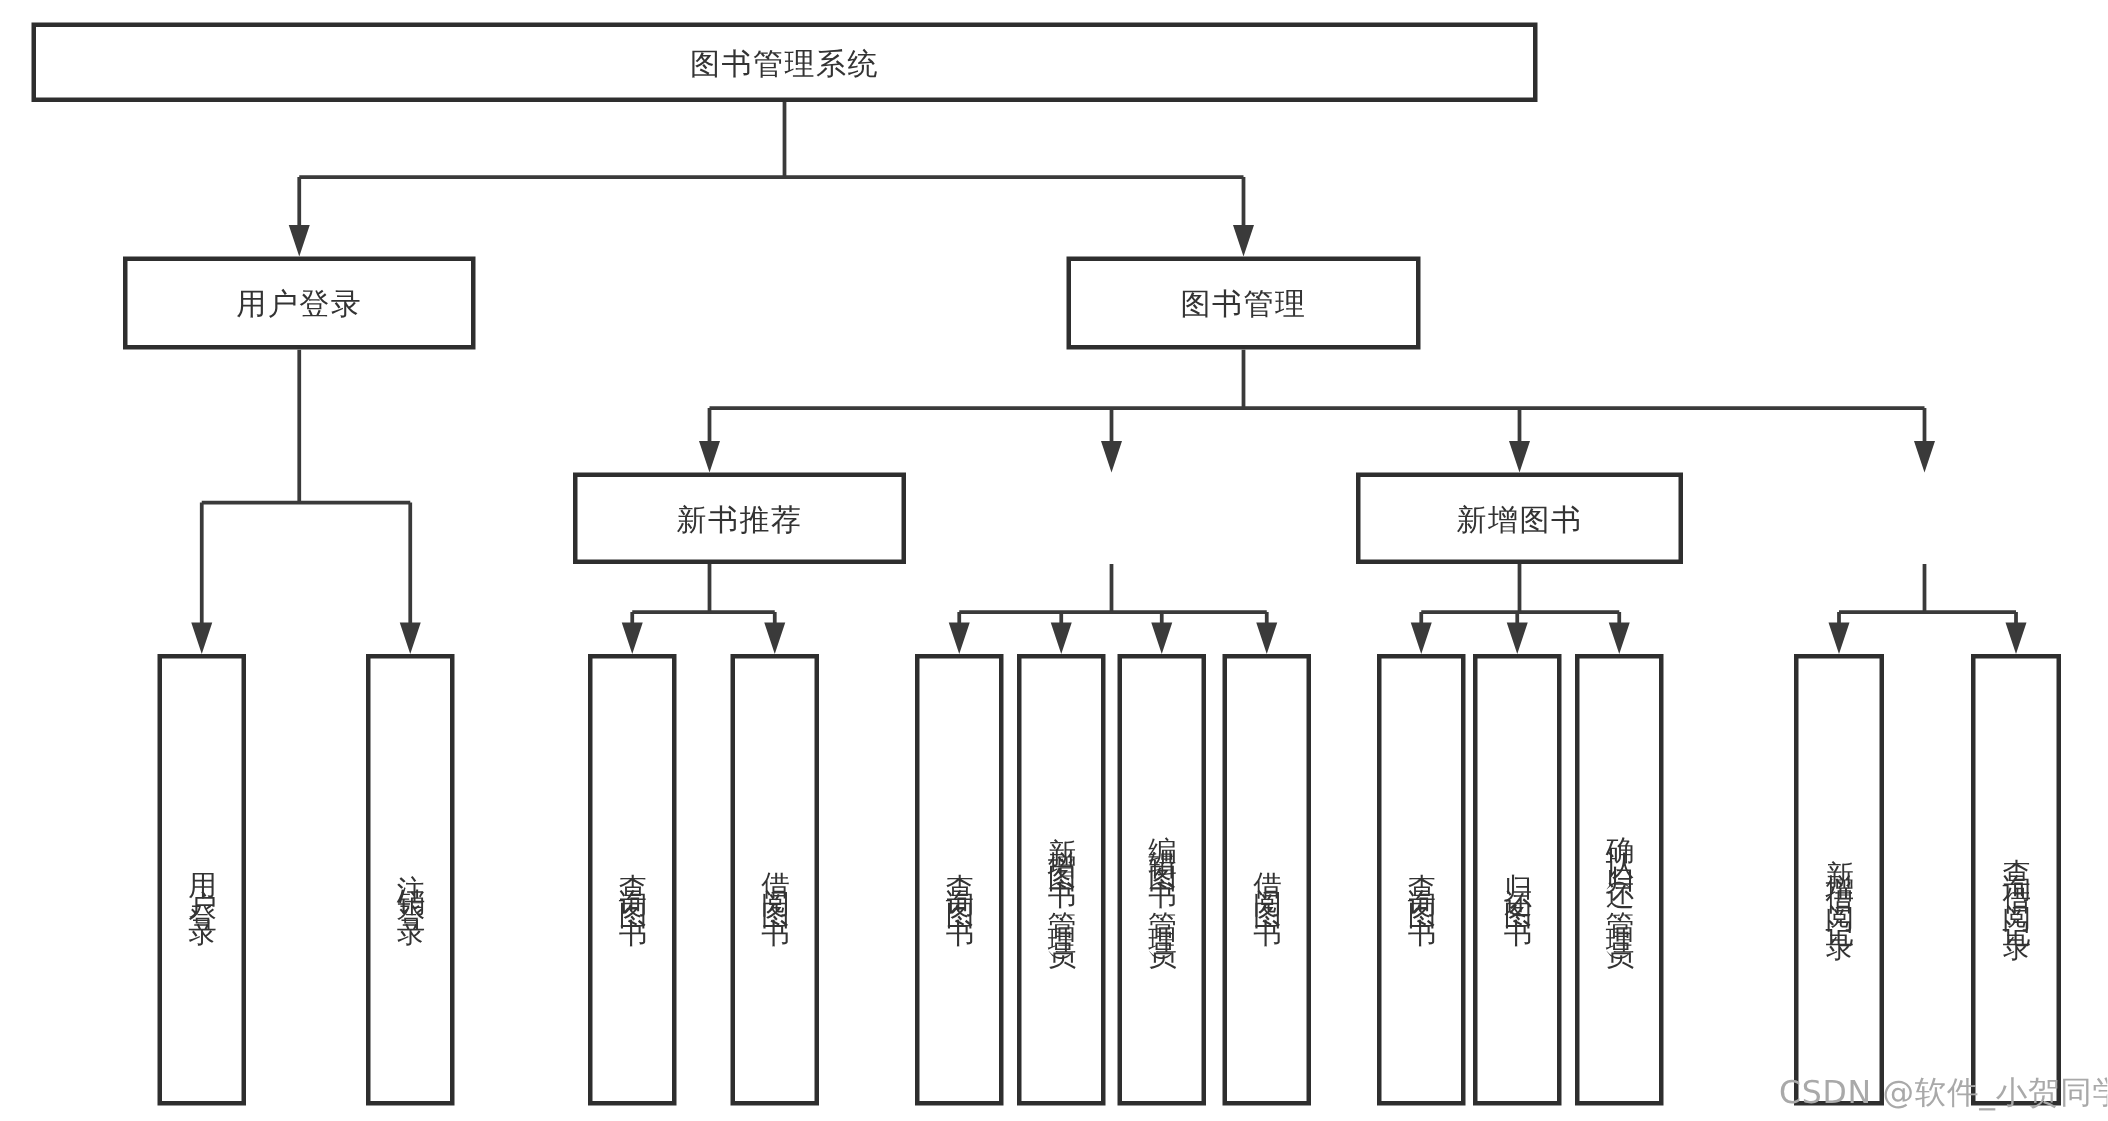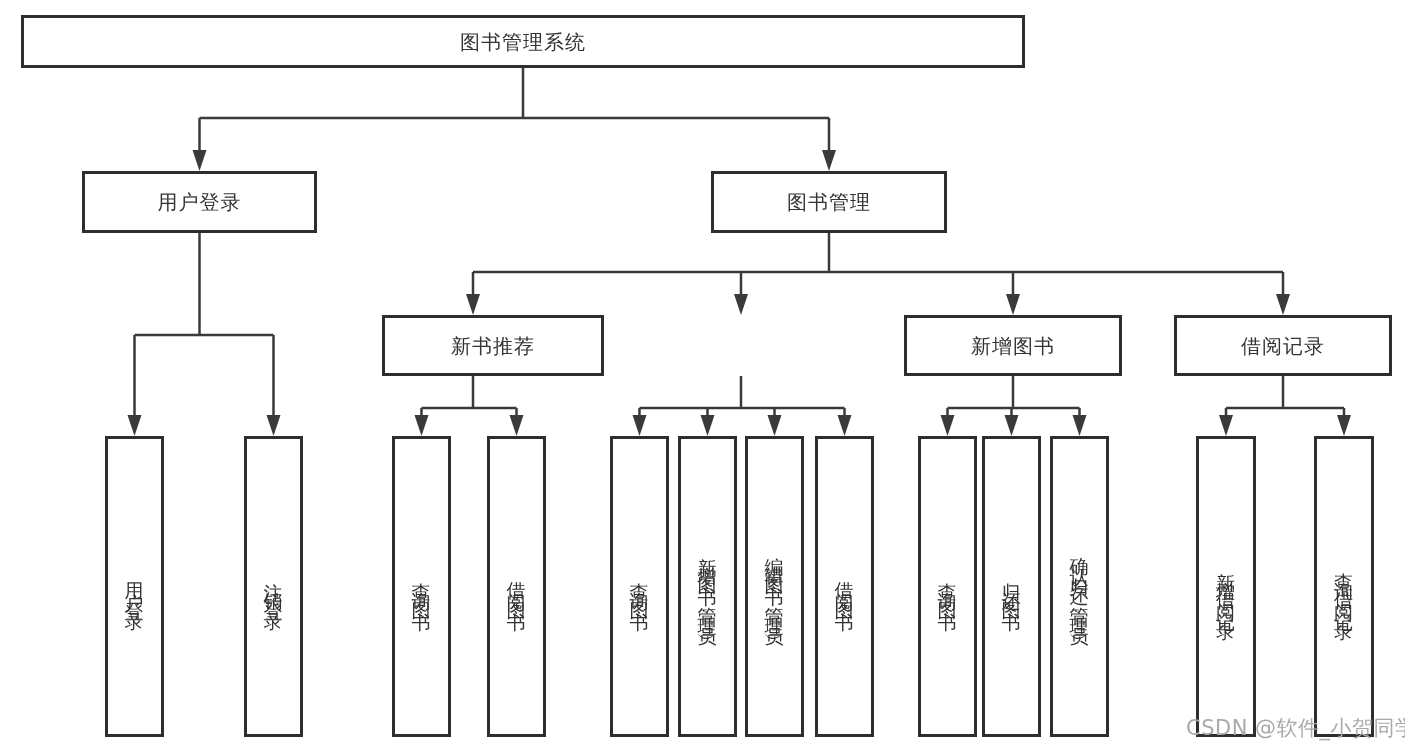--- a/index.html
+++ b/index.html
@@ -61,23 +61,20 @@
   <div class="node" style="left:711px;top:171px;width:236px;height:62px;">
     <span class="lbl">图书管理</span>
   </div>
 
   <div class="node" style="left:362px;top:315px;width:222px;height:61px;margin-left:20px;">
     <span class="lbl">新书推荐</span>
   </div>
   <div class="node" style="left:904px;top:315px;width:218px;height:61px;">
     <span class="lbl">新增图书</span>
   </div>
-  <div class="node" style="left:1174px;top:315px;width:218px;height:61px;">
-    <span class="lbl">借阅记录</span>
-  </div>
 
   <div class="node leaf" style="left:105px;top:436px;width:59px;height:301px;">
     <span class="lbl">用户登录</span>
   </div>
   <div class="node leaf" style="left:244px;top:436px;width:59px;height:301px;">
     <span class="lbl">注销登录</span>
   </div>
 
   <div class="node leaf" style="left:392px;top:436px;width:59px;height:301px;">
     <span class="lbl">查询图书</span>

